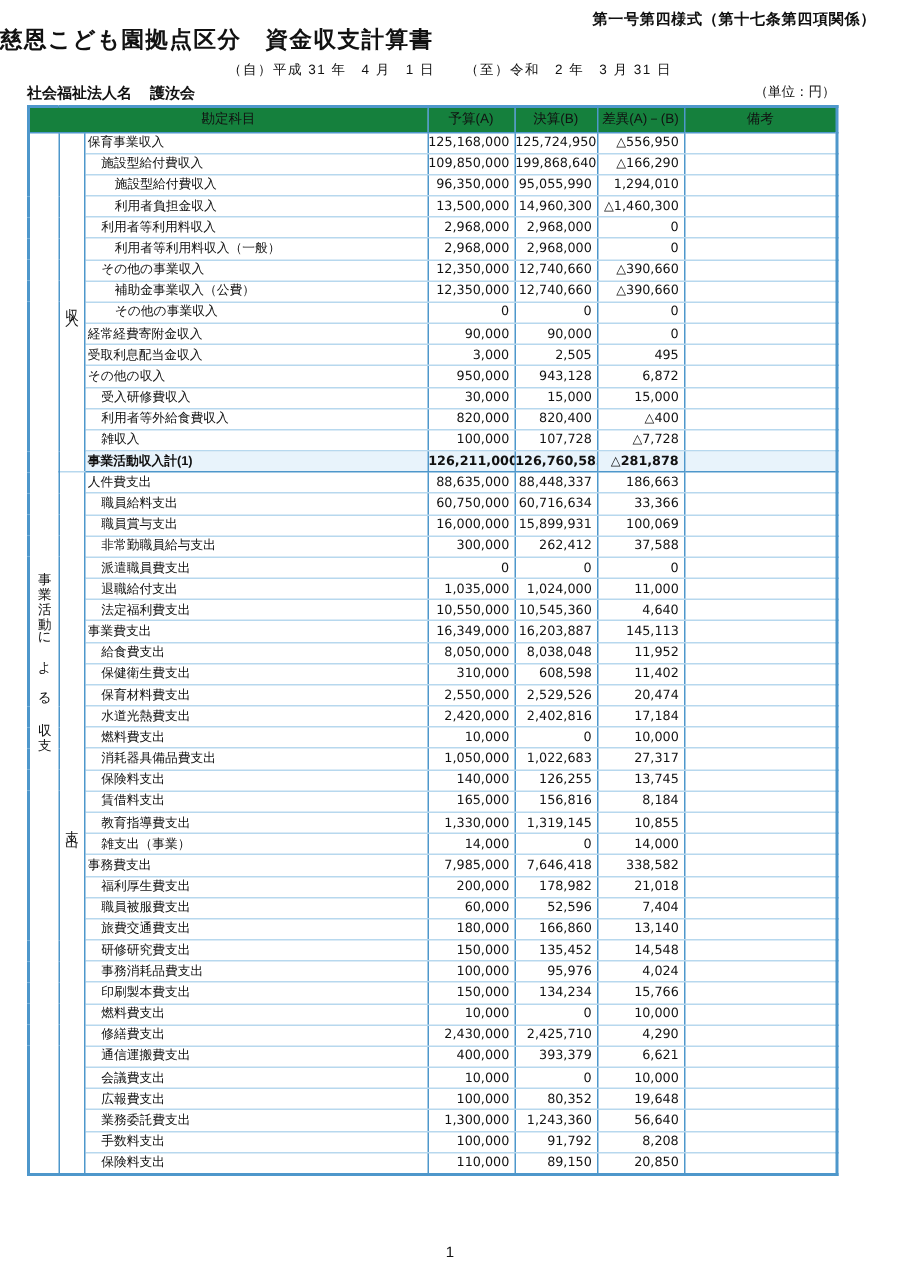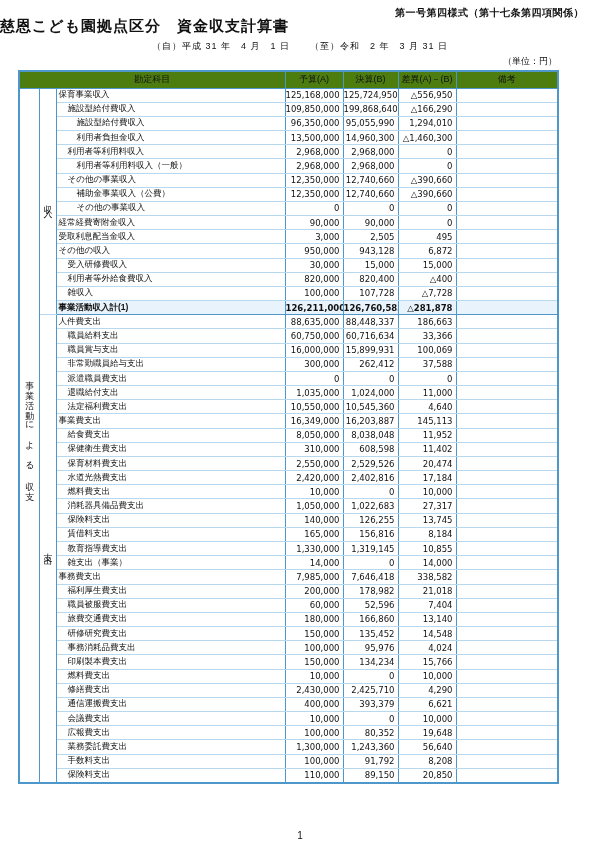--- a/index.html
+++ b/index.html
@@ -32,21 +32,21 @@
   }
   .tbl-wrap { position:absolute; top:70px; left:18px; }
   table.acct {
     border-collapse:collapse; table-layout:fixed;
     width:539px; height:714px;
     border:2px solid #4e97cb;
     font-size:8.5px;
   }
   table.acct th {
     border:1px solid #4e97cb; font-size:9px; font-weight:normal;
-    height:17px; text-align:center; background:#4d7c0f;
+    height:17px; text-align:center; background:#15803d;
   }
   table.acct td {
     border-left:1px solid #4e97cb; border-right:1px solid #4e97cb;
     border-bottom:1px solid #b7d8ee;
     height:14px; overflow:hidden; white-space:nowrap; vertical-align:middle;
   }
   td.acct-name { text-align:left; }
   td.ind-0 { padding-left:2px; }
   td.ind-1 { padding-left:11px; }
   td.ind-2 { padding-left:20px; }
@@ -73,20 +73,23 @@
 </style>
 </head>
 <body>
 
 <div class="page">
 
   <div class="form-no">第一号第四様式（第十七条第四項関係）</div>
   <div class="doc-title">慈恩こども園拠点区分　資金収支計算書</div>
   <div class="period-line">（自）平成 31 年　4 月　1 日　　（至）令和　2 年　3 月 31 日</div>
 
+  <div class="corp-line">
+    <span>社会福祉法人名</span><span class="corp-name">護汝会</span>
+  </div>
 
   <div class="unit-label">（単位：円）</div>
 
   <div class="tbl-wrap">
     <table class="acct">
       <colgroup>
         <col style="width:20px">
           <col style="width:17px">
           <col style="width:229px">
         <col style="width:58px">

